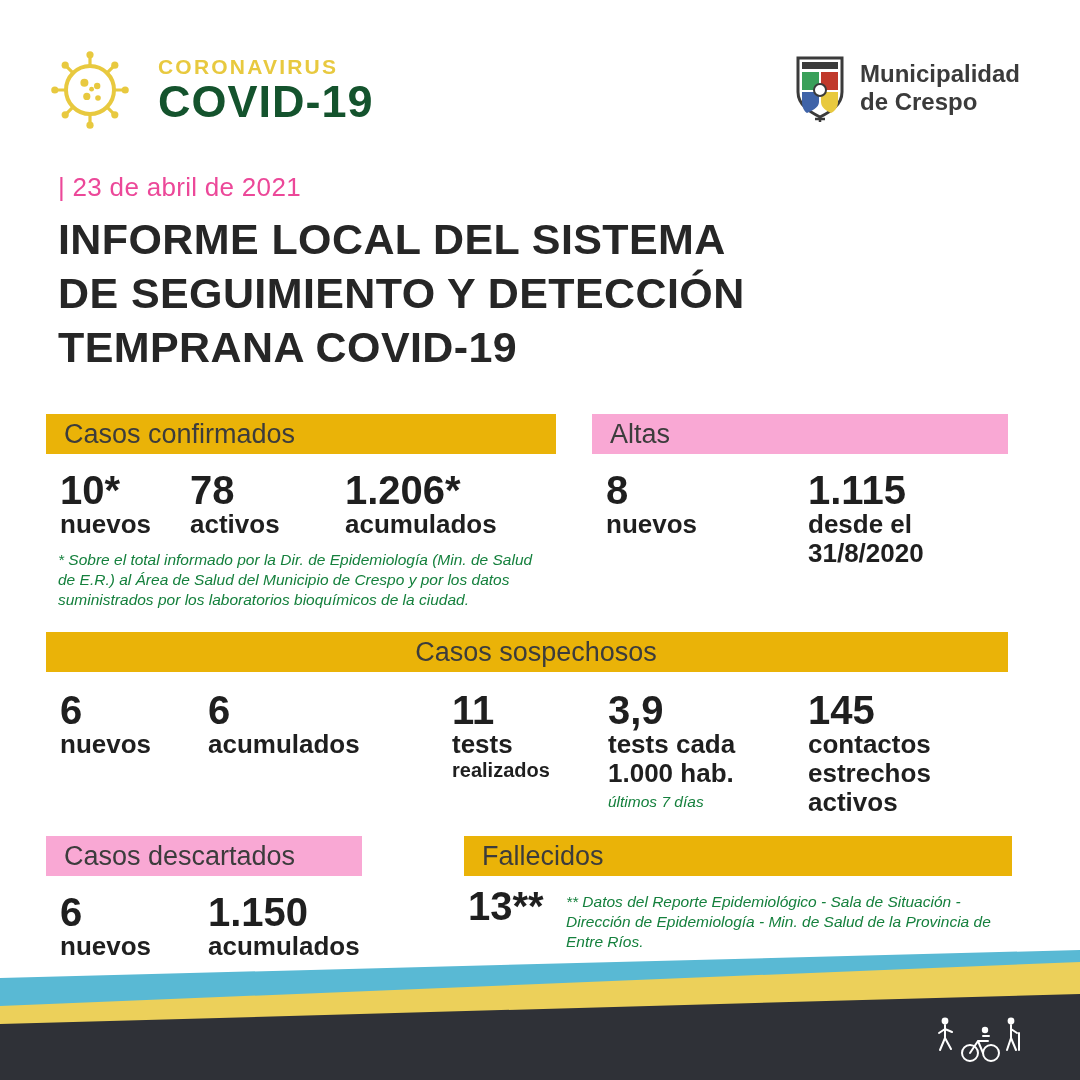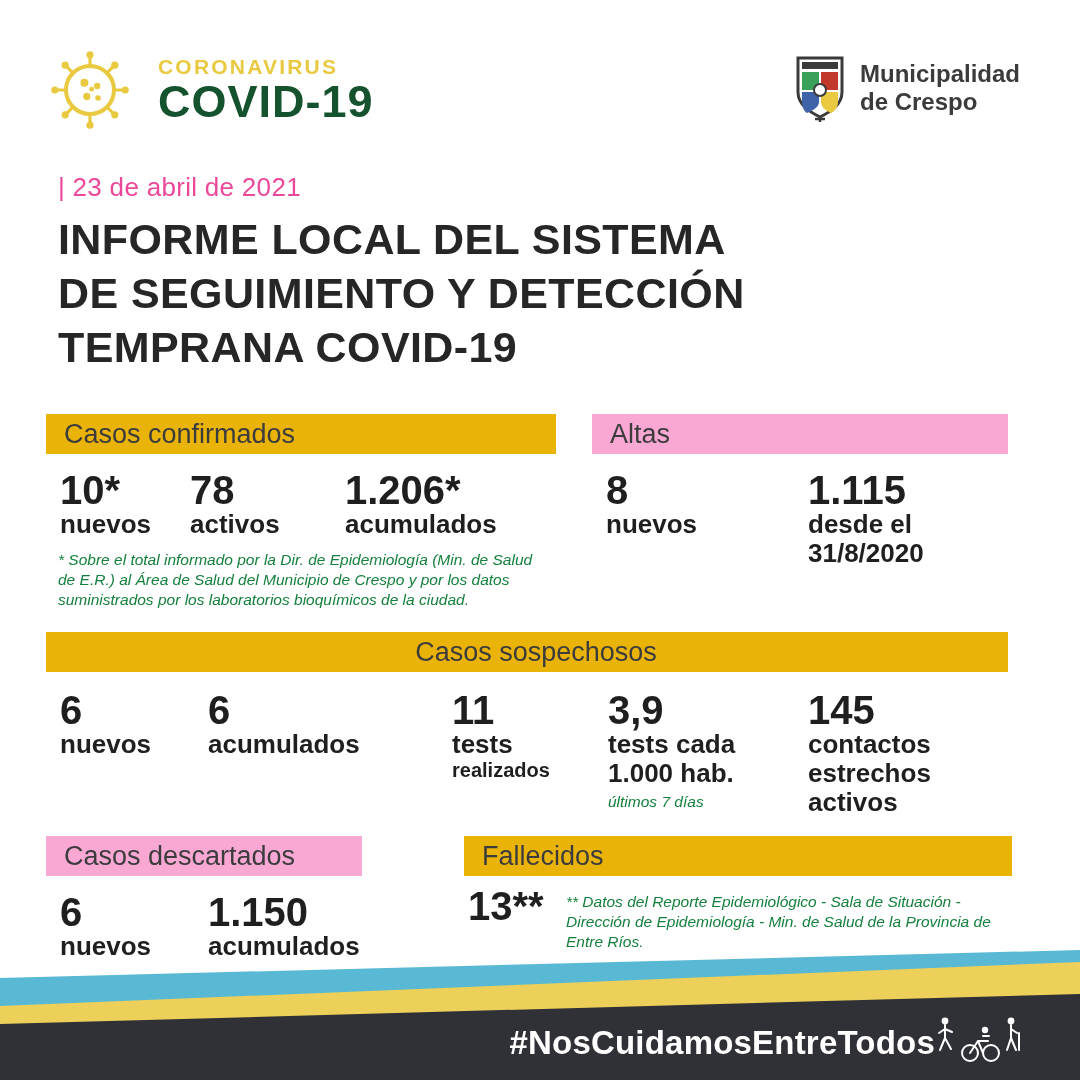--- a/index.html
+++ b/index.html
@@ -323,21 +323,20 @@
 
 <div class="cell" style="left:468px; top:886px;">
   <div class="num">13**</div>
 </div>
 <div class="cell note" style="left:566px; top:892px; width:448px;">** Datos del Reporte Epidemiológico - Sala de Situación - Dirección de Epidemiología - Min. de Salud de la Provincia de Entre Ríos.</div>
 
 <div class="footer-wrap">
   <div class="footer-blue"></div>
   <div class="footer-yellow"></div>
   <div class="footer-dark"></div>
-  <div class="hashtag">#NosCuidamosEntreTodos</div>
   <svg class="people-icons" viewBox="0 0 90 54">
     <g stroke="#ffffff" stroke-width="2" fill="none" stroke-linecap="round">
       <circle cx="10" cy="9" r="3.4" fill="#ffffff" stroke="none"></circle>
       <path d="M10 13 l0 13 M10 26 l-5 12 M10 26 l6 11 M10 17 l-6 4 M10 17 l7 3"></path>
     </g>
     <g stroke="#ffffff" stroke-width="2" fill="none" stroke-linecap="round">
       <circle cx="35" cy="41" r="8"></circle>
       <circle cx="56" cy="41" r="8"></circle>
       <path d="M35 41 l8 -12 l10 0 M43 29 l5 12 M48 24 l6 0"></path>
       <circle cx="50" cy="18" r="3.2" fill="#ffffff" stroke="none"></circle>

